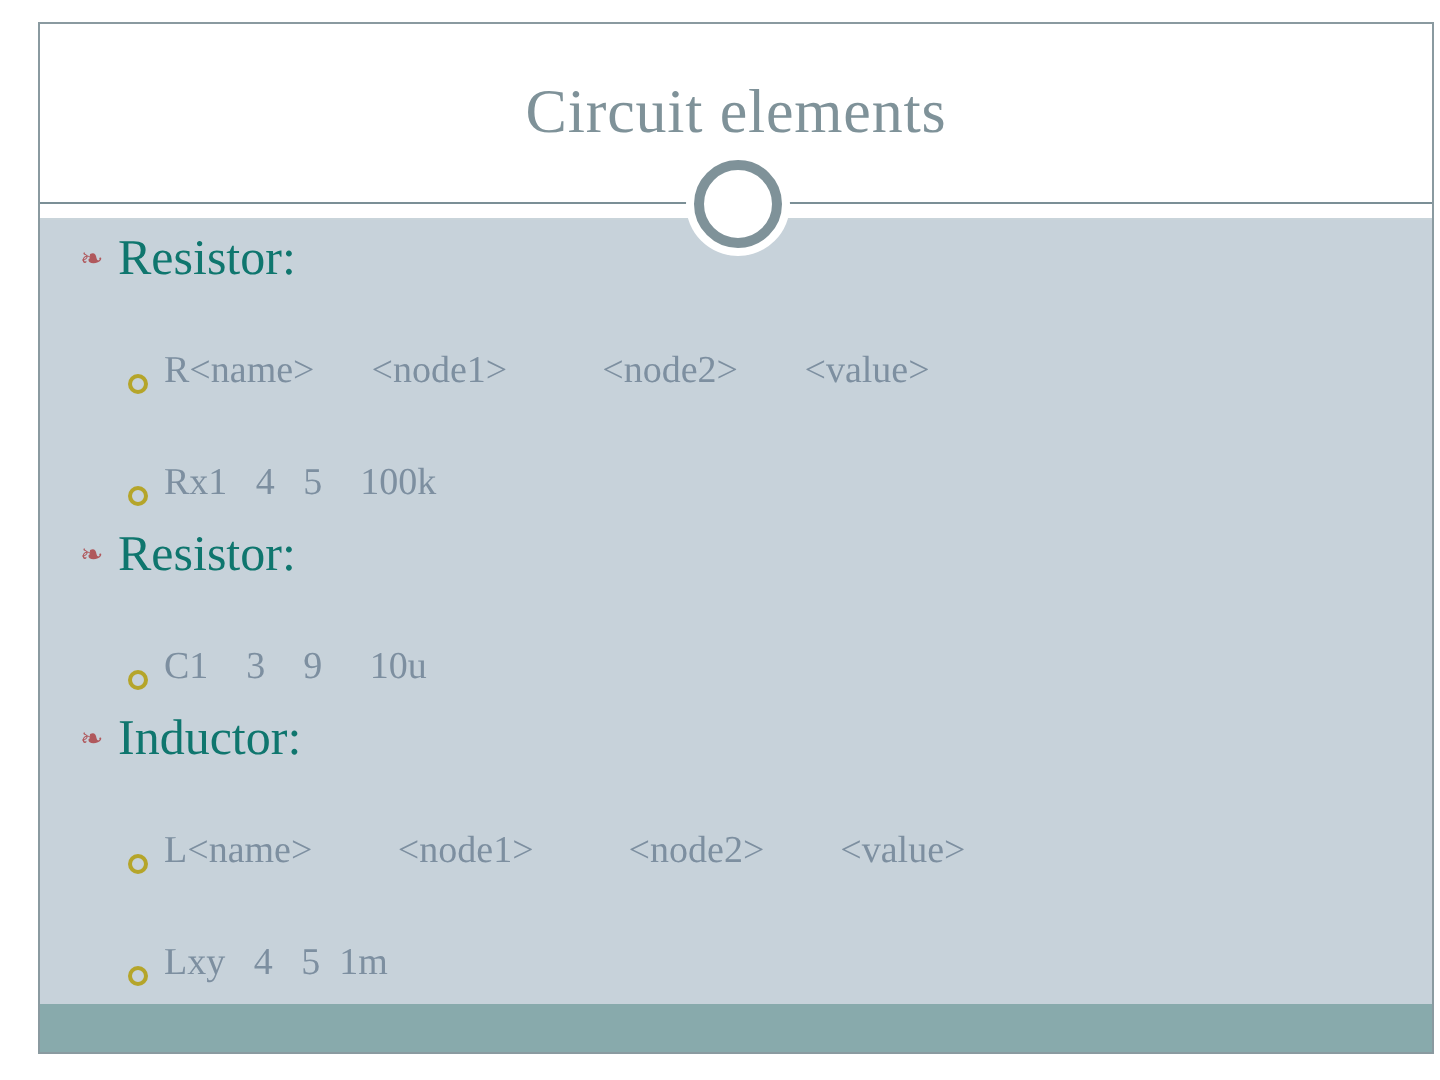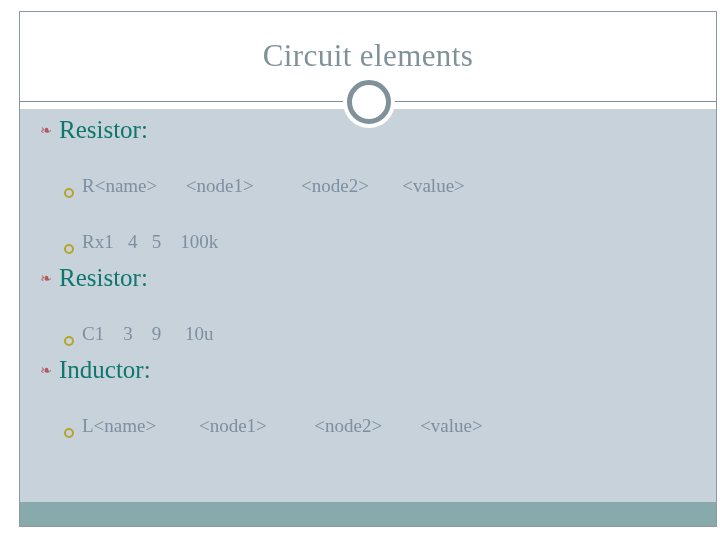--- a/index.html
+++ b/index.html
@@ -215,20 +215,24 @@
 
       <div class="group">
         <div class="l1">
           <span class="l1-bullet">❧</span>
           <span class="l1-text">Inductor:</span>
         </div>
         <div class="l2">
           <span class="l2-bullet"></span>
           <span class="l2-text">L&lt;name&gt;         &lt;node1&gt;          &lt;node2&gt;        &lt;value&gt;</span>
         </div>
+        <div class="l2">
+          <span class="l2-bullet"></span>
+          <span class="l2-text">Lxy   4   5  1m</span>
+        </div>
       </div>
 
     </div>
   </div>
 
   <div class="footer-bar"></div>
 
 </div>
 
 </body></html>

